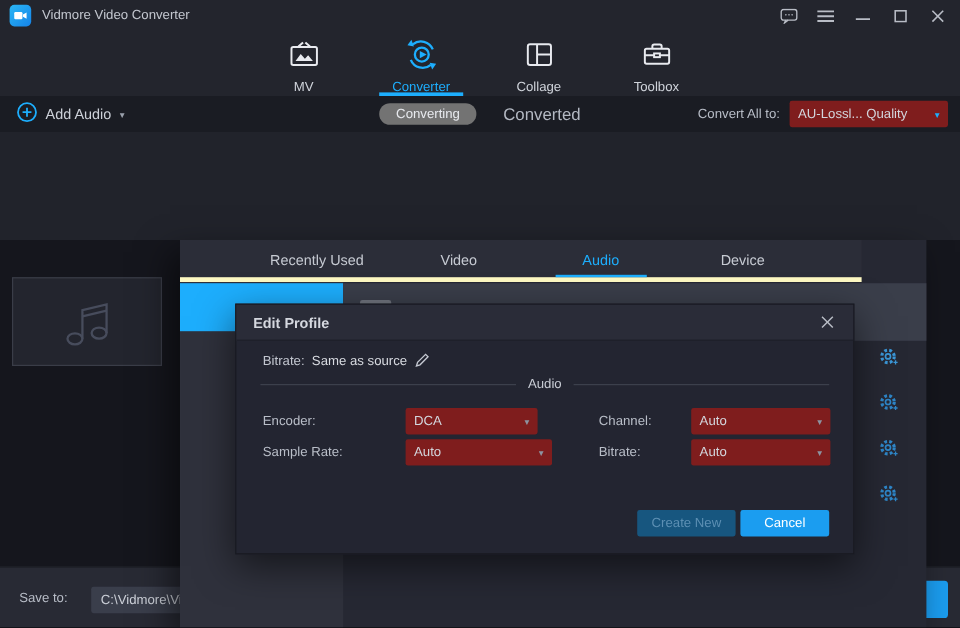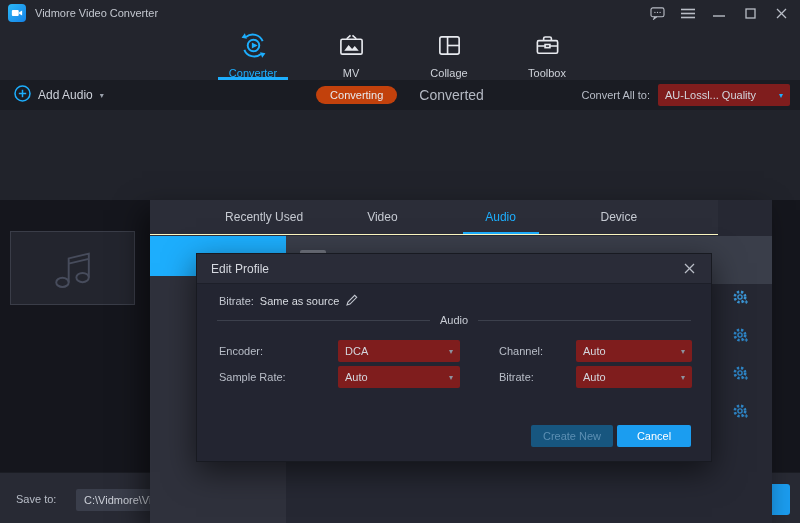--- a/index.html
+++ b/index.html
@@ -24,21 +24,21 @@
   .navtab .nlabel { font-size:11px; color:#cfd3da; margin-top:5px; }
   .navtab.active .nlabel { color:#1daefd; }
   .navtab.active::after { content:""; position:absolute; left:50%; transform:translateX(-50%); bottom:0; width:70px; height:3px; background:#1daefd; }
 
   
   .toolbar { left:0; top:80px; width:800px; height:30px; background:#1a1c23; display:flex; align-items:center; }
   .addfiles { display:flex; align-items:center; gap:7px; margin-left:14px; }
   .addfiles .lbl { font-size:12px; color:#cdd1d9; }
   .smallcaret { font-size:8px; color:#9aa0ab; }
   .centertabs { position:absolute; left:0; right:0; display:flex; justify-content:center; align-items:center; gap:22px; }
-  .pill { background:#c2410c; border-radius:11px; padding:3px 14px; font-size:11px; color:#e8eaef; }
+  .pill { background:#737373; border-radius:11px; padding:3px 14px; font-size:11px; color:#e8eaef; }
   .plain-tab { font-size:14px; color:#b4b9c3; }
   .convertall { margin-left:auto; display:flex; align-items:center; gap:8px; margin-right:10px; }
   .convertall .lbl { font-size:11px; color:#b8bdc7; }
   .select { display:flex; align-items:center; justify-content:space-between; background:#7f1d1d; border-radius:2px; padding:0 7px; font-size:11px; color:#d3d6dd; }
   .caret { font-size:8px; color:#8d93a0; margin-left:6px; }
   .caret.blue { color:#1daefd; }
 
   
   .filerow { left:0; top:110px; width:800px; height:90px; background:#21232b; }
   .thumb { left:10px; top:121px; width:125px; height:74px; background:#23252e; border:1px solid #3a3d48; display:flex; align-items:center; justify-content:center; }
@@ -57,35 +57,35 @@
   .fmt-caret { left:765px; top:152px; font-size:9px; color:#1daefd; }
 
   
   .bottombar { left:0; top:472px; width:800px; height:51px; background:#282a34; border-top:1px solid #1b1d24; }
   .saveto-lbl { left:16px; top:20px; font-size:11px; color:#b8bdc7; position:absolute; }
   .saveto-input { position:absolute; left:76px; top:16px; width:300px; height:22px; background:#3a3e4b; border-radius:2px; font-size:11px; color:#ccd0d8; display:flex; align-items:center; padding:0 8px; overflow:hidden; white-space:nowrap; }
   .convertall-btn { position:absolute; left:688px; top:11px; width:102px; height:31px; background:#1b9df0; border:none; border-radius:3px; }
 
   
   .panel { left:150px; top:200px; width:622px; height:323px; background:#262833; box-shadow:-8px 10px 26px rgba(0,0,0,.5); }
-  .ptabs { position:absolute; left:0; top:0; width:568px; height:35px; background:#2b2d38; border-bottom:1px solid #fef9c3; display:flex; padding:0 40px 0 55px; }
+  .ptabs { position:absolute; left:0; top:0; width:568px; height:35px; background:#2b2d38; border-bottom:4px solid #fef9c3; display:flex; padding:0 40px 0 55px; }
   .ptab { flex:1; text-align:center; line-height:34px; font-size:12px; color:#c6cad2; position:relative; }
   .ptab.active { color:#1daefd; }
   .ptab.active::after { content:""; position:absolute; left:50%; transform:translateX(-50%); bottom:0; width:76px; height:2px; background:#1daefd; }
   .psidebar { position:absolute; left:0; top:35px; width:136px; bottom:0; background:#2f313c; }
   .psel { position:absolute; left:0; top:1px; width:136px; height:40px; background:#1daefd; }
   .plist { position:absolute; left:136px; top:35px; right:0; bottom:0; }
   .prow0 { position:absolute; left:0; top:1px; right:0; height:48px; background:#3a3e4a; display:flex; align-items:center; }
   .prow-thumb { width:26px; height:20px; background:#70747e; border-radius:2px; margin-left:14px; display:flex; align-items:flex-end; justify-content:center; overflow:hidden; }
   .prow-label { font-size:12px; color:#e2e4ea; margin-left:10px; }
   .gear { position:absolute; right:23px; width:17px; height:17px; }
 
   
   .dialog { left:196px; top:253px; width:516px; height:209px; background:#232531; border:1px solid #181a21; box-shadow:0 10px 30px rgba(0,0,0,.55); }
-  .dhead { position:absolute; left:0; top:0; right:0; height:30px; background:#2a2c38; border-bottom:1px solid #1d1f29; display:flex; align-items:center; padding:0 14px; }
+  .dhead { position:absolute; left:0; top:0; right:0; height:30px; background:#2a2c38; border-bottom:1px solid #1d1f29; display:flex; align-items:center; padding:0 14px;font-weight:bold; }
   .dtitle { font-size:12px; color:#d5d8df; }
   .dclose { margin-left:auto; width:16px; height:16px; display:flex; align-items:center; justify-content:center; }
   .profline { position:absolute; left:22px; top:40px; font-size:11px; color:#c3c7d0; display:flex; align-items:center; gap:6px; }
   .profval { color:#d8dbe1; }
   .dsection { position:absolute; left:20px; right:20px; top:60px; display:flex; align-items:center; gap:10px; font-size:11px; color:#c8ccd4; }
   .dsection .rule { flex:1; height:1px; background:#3c404c; }
   .dlabel { font-size:11px; color:#b9bec8; position:absolute; }
   .dselect { position:absolute; height:22px; border-radius:2px; }
   .dfooter-btn { position:absolute; height:22px; border:none; border-radius:2px; font-size:11px; font-family:"Liberation Sans",sans-serif; }
   .btn-blue { background:#1b9df0; color:#ffffff; }
@@ -135,46 +135,46 @@
         <span class="winbtn">
           <svg width="11" height="11" viewBox="0 0 11 11" stroke="#b9bdc6" stroke-width="1.3">
               <line x1="1" y1="1" x2="10" y2="10"></line>
               <line x1="10" y1="1" x2="1" y2="10"></line>
             </svg>
         </span>
       </span>
     </div>
 
     <div class="abs nav">
+      <div class="navtab">
+        <span>
+          <svg width="27" height="27" viewBox="0 0 28 28" fill="none" stroke="#e8eaef" stroke-width="1.7">
+            <rect x="3" y="7.5" width="22" height="15.5" rx="1.5"></rect>
+            <path d="M9 7 L13 3.5 M19 7 L15 3.5"></path>
+            <path d="M6.5 19.5 L11 13.5 L14.6 17.5 L17.4 14.5 L21.5 19.5 Z" fill="#e8eaef" stroke="none"></path>
+          </svg>
+        </span>
+        <span class="nlabel">MV</span>
+      </div>
       <div class="navtab active">
         <span>
           <svg width="27" height="27" viewBox="0 0 28 28" fill="none">
             <path d="M23.5 9.5 A11 11 0 0 0 6.2 5.2" stroke="#1daefd" stroke-width="2"></path>
             <path d="M4.5 18.5 A11 11 0 0 0 21.8 22.8" stroke="#1daefd" stroke-width="2"></path>
             <polygon points="5.0,1.2 7.2,7.0 1.6,6.0" fill="#1daefd"></polygon>
             <polygon points="23.0,26.8 20.8,21.0 26.4,22.0" fill="#1daefd"></polygon>
             <circle cx="14" cy="14" r="6" stroke="#1daefd" stroke-width="2"></circle>
             <polygon points="12.3,10.8 18.2,14 12.3,17.2" fill="#1daefd"></polygon>
           </svg>
         </span>
         <span class="nlabel">Converter</span>
       </div>
       <div class="navtab">
         <span>
           <svg width="27" height="27" viewBox="0 0 28 28" fill="none" stroke="#e8eaef" stroke-width="1.7">
-            <rect x="3" y="7.5" width="22" height="15.5" rx="1.5"></rect>
-            <path d="M9 7 L13 3.5 M19 7 L15 3.5"></path>
-            <path d="M6.5 19.5 L11 13.5 L14.6 17.5 L17.4 14.5 L21.5 19.5 Z" fill="#e8eaef" stroke="none"></path>
-          </svg>
-        </span>
-        <span class="nlabel">MV</span>
-      </div>
-      <div class="navtab">
-        <span>
-          <svg width="27" height="27" viewBox="0 0 28 28" fill="none" stroke="#e8eaef" stroke-width="1.7">
             <rect x="4" y="5" width="20" height="18" rx="2"></rect>
             <line x1="12" y1="5" x2="12" y2="23"></line>
             <line x1="12" y1="14" x2="24" y2="14"></line>
           </svg>
         </span>
         <span class="nlabel">Collage</span>
       </div>
       <div class="navtab">
         <span>
           <svg width="27" height="27" viewBox="0 0 28 28" fill="none" stroke="#e8eaef" stroke-width="1.7">
@@ -365,21 +365,21 @@
         </svg>
     </div>
 
     <div class="dsection">
       <span class="rule"></span>
       <span>Audio</span>
       <span class="rule"></span>
     </div>
 
     <span class="dlabel" style="left:22px;top:91px;">Encoder:</span>
-    <span class="select dselect" style="left:141px;top:86px;width:122px;">
+    <span class="select dselect" style="left:141px;top:86px;width:110px;">
       <span>DCA</span>
       <span class="caret">▾</span>
     </span>
     <span class="dlabel" style="left:302px;top:91px;">Channel:</span>
     <span class="select dselect" style="left:379px;top:86px;width:116px;">
       <span>Auto</span>
       <span class="caret">▾</span>
     </span>
 
     <span class="dlabel" style="left:22px;top:117px;">Sample Rate:</span>

